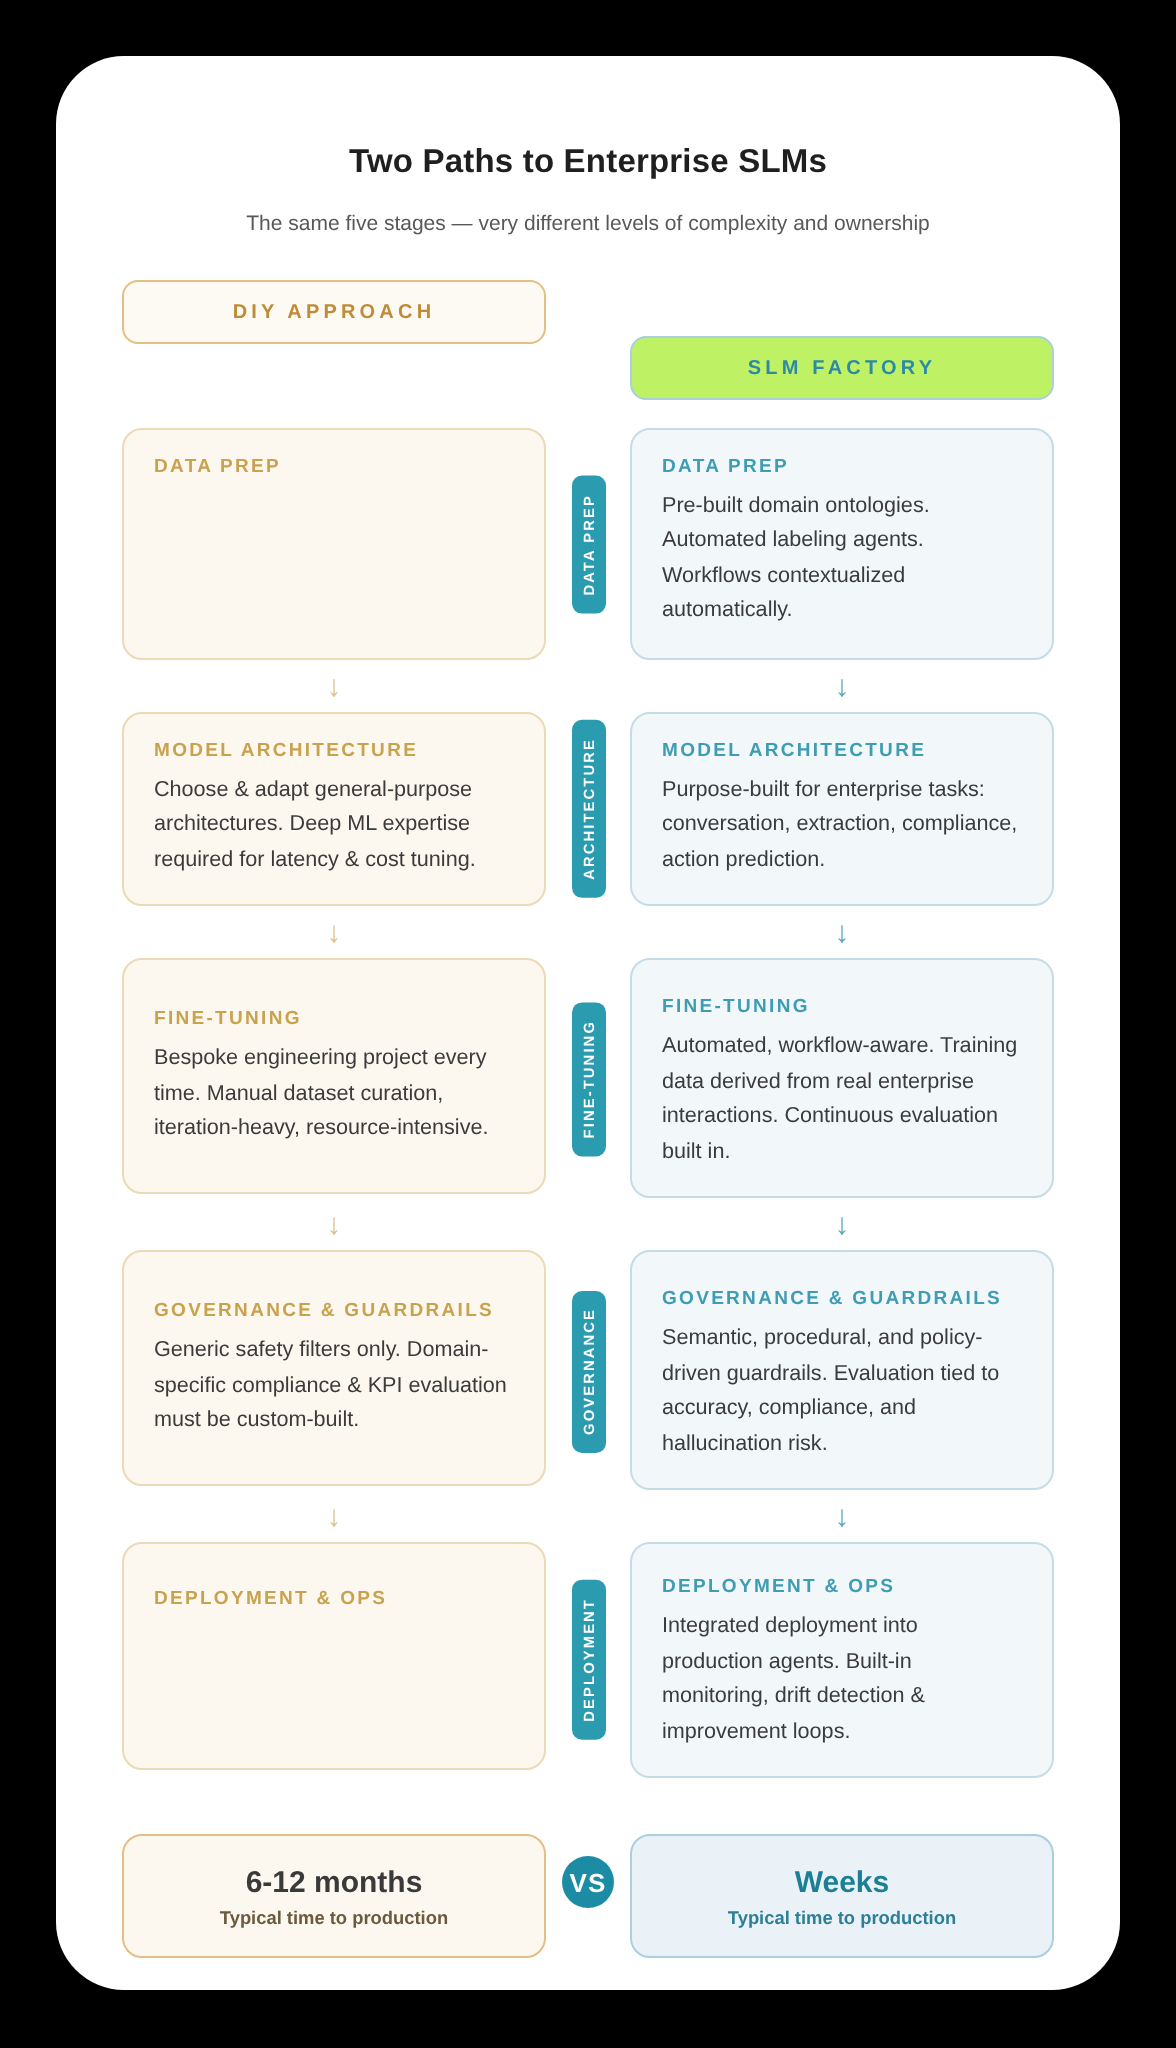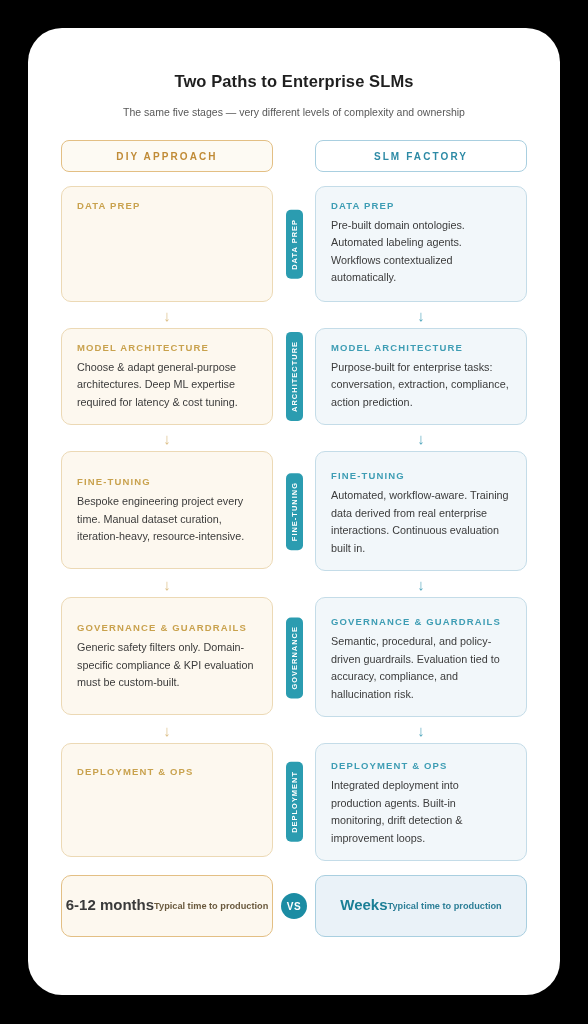--- a/index.html
+++ b/index.html
@@ -65,23 +65,24 @@
     font-size: 10px;
     font-weight: bold;
     letter-spacing: 2.1px;
   }
   .header-diy {
     background: #fdfaf3;
     border: 1px solid #e3bf84;
     color: #c08b37;
   }
   .header-slm {
-    background: #ffffff;
+    background: #bef264;
     border: 1px solid #a9cfe0;
     color: #2d8aa5;
+    margin-top: 28px;
   }
 
   .stage-card {
     border-radius: 10px;
     padding: 13px 15px 13px 15px;
   }
   .stage-diy {
     background: #fdf8ef;
     border: 1px solid #ecd9b5;
   }
@@ -139,23 +140,24 @@
   }
   .arrow-diy { color: #ddc08a; }
   .arrow-slm { color: #57a9bf; }
   .arrow-spacer { width: 42px; }
 
   
   .summary-card {
     border-radius: 10px;
     height: 62px;
     display: flex;
-    flex-direction: row;
+    flex-direction: column;
     align-items: center;
     justify-content: center;
+    margin-top: 14px;
   }
   .summary-diy {
     background: #fdf8ef;
     border: 1px solid #e3bf84;
   }
   .summary-slm {
     background: #eaf2f8;
     border: 1px solid #a9cfe0;
     text-align: center;
   }
@@ -171,21 +173,21 @@
     font-weight: bold;
   }
   .summary-diy .summary-caption { color: #6a5a3e; }
   .summary-slm .summary-caption { color: #2d7f97; }
 
   .vs-badge {
     width: 26px; height: 26px;
     border-radius: 50%;
     background: #1b8ca3;
     color: #ffffff;
-    font-size: 10px;
+    font-size: 13px;
     font-weight: bold;
     letter-spacing: 0.6px;
     display: flex;
     align-items: center;
     justify-content: center;
   }
 </style>
 </head>
 <body>
 

